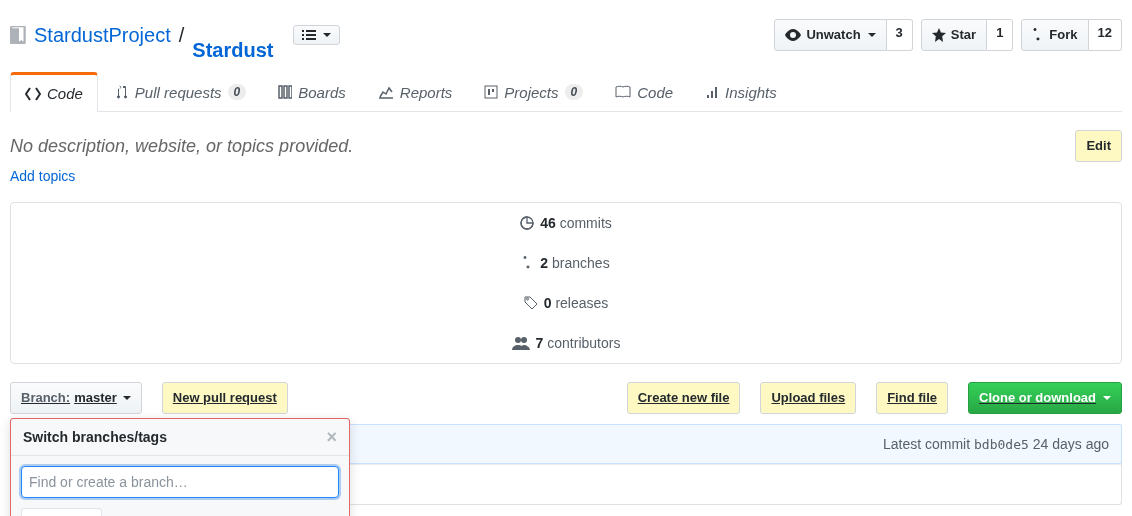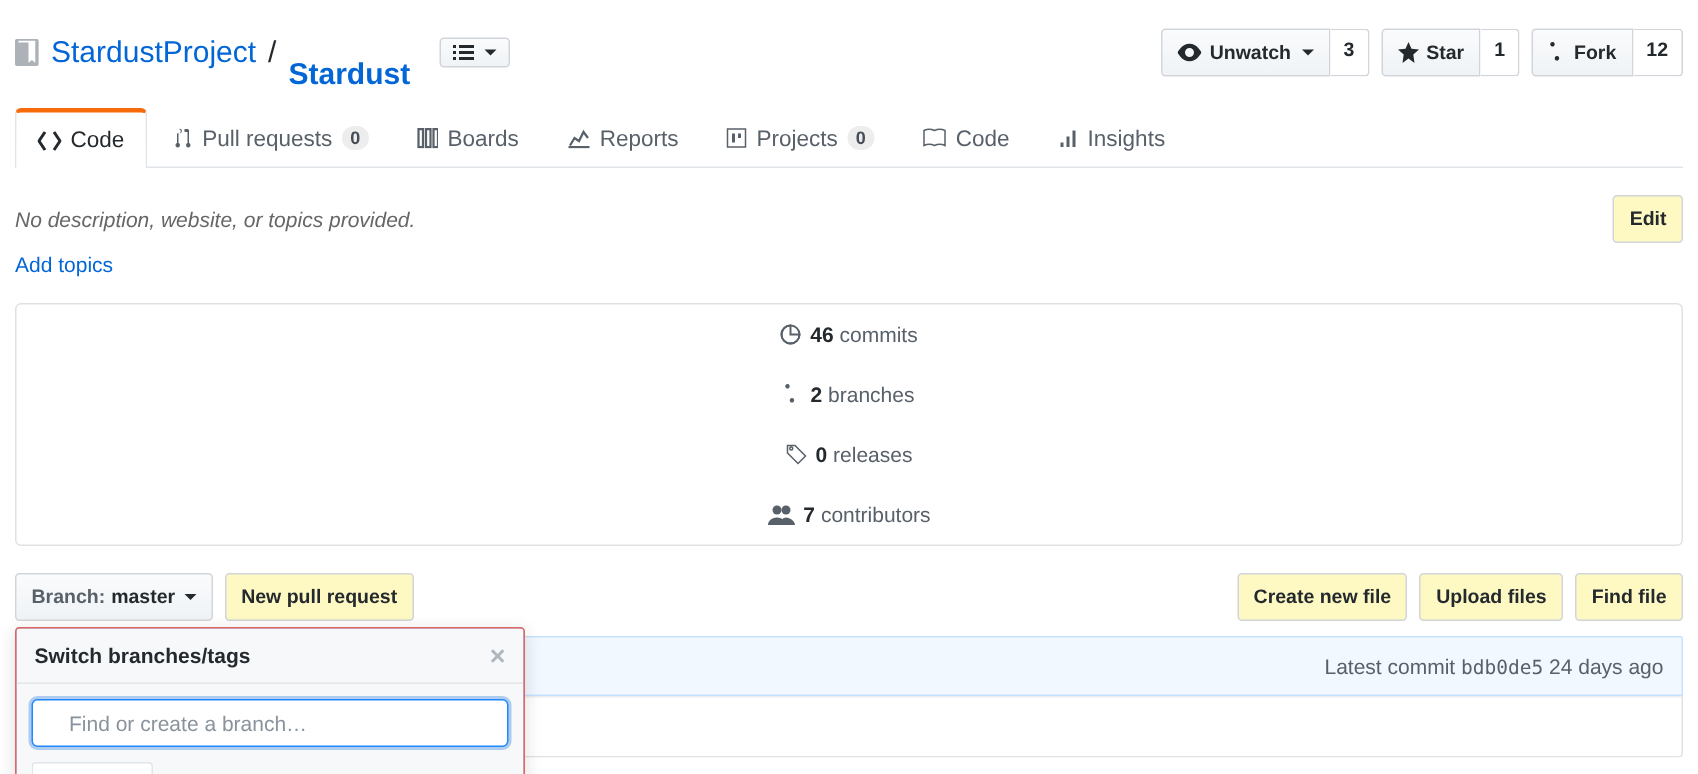--- a/index.html
+++ b/index.html
@@ -43,52 +43,52 @@
   }
   .social .btn { border-radius:3px 0 0 3px; }
 
   .tabs {
     display:flex; border-bottom:1px solid #e1e4e8; gap:2px;
     margin-top:10px;
   }
   .tab {
     display:flex; align-items:center; gap:6px;
     padding:10px 14px; font-size:15px; color:#586069; cursor:pointer;
-    border:1px solid transparent; border-bottom:none;
+    border:1px solid transparent; border-bottom:none;font-style:italic;
   }
   .tab.active {
     color:#24292e; border-color:#f66a0a #e1e4e8 #fff #e1e4e8;
     border-top-width:3px; border-radius:4px 4px 0 0; margin-bottom:-1px;
     background:#fff;
   }
   .counter {
     background:#ededed; color:#444d56; font-size:12px; font-weight:600;
     padding:1px 6px; border-radius:20px;
   }
 
   .desc-row { display:flex; justify-content:space-between; align-items:center; margin:18px 0 6px; }
-  .no-desc { font-size:14px; font-style:italic; color:#666; }
+  .no-desc { font-size:18px; font-style:italic; color:#666; }
   .add-topics { color:#0366d6; font-size:14px; cursor:pointer; }
 
   .stats-bar {
     display:flex; border:1px solid #dfe2e5; border-radius:4px;
     margin-top:18px;
     flex-direction:column;
   }
   .stat {
     flex:1; text-align:center; padding:12px 0; font-size:14px; color:#586069;
     display:flex; align-items:center; justify-content:center; gap:6px;
   }
   .stat b { color:#24292e; }
 
   .file-nav {
     display:flex; justify-content:space-between; align-items:center;
     margin-top:18px; position:relative;
   }
-  .file-nav-left, .file-nav-right { display:flex; gap:8px; align-items:center; }
+  .file-nav-left, .file-nav-right { display:flex; gap:20px; align-items:center;text-decoration:underline; }
   .branch-btn { display:flex; align-items:center; gap:4px; }
   .btn-plain { background:#fef9c3; border:1px solid #d1d5da; }
   .file-nav-right .btn-plain { font-weight:600; }
 
   .commit-bar {
     border:1px solid #c8e1ff; background:#f1f8ff; border-radius:2px 2px 0 0;
     padding:10px 12px; display:flex; justify-content:space-between; align-items:center;
     margin-top:10px; font-size:14px;
   }
   .commit-bar .ellipsis {
@@ -120,21 +120,21 @@
     z-index:10;
   }
   .popover-header {
     display:flex; justify-content:space-between; align-items:center;
     padding:10px 12px; font-weight:600; font-size:14px;
     border-bottom:1px solid #e1e4e8; background:#f6f8fa;
   }
   .popover-close { color:#b0b7bf; cursor:pointer; font-size:18px; line-height:14px; }
   .popover-body { padding:10px; background:#f6f8fa; }
   .filter-input {
-    width:100%; padding:7px 24px; font-size:14px;
+    width:100%; padding:7px 7px; font-size:14px;
     border:1px solid #2188ff; border-radius:4px;
     box-shadow:0 0 0 2px rgba(3,102,214,.3); outline:none;
   }
   .filter-input::placeholder { color:#8a939d; }
   .pop-tabs { display:flex; background:#f6f8fa; padding:0 10px; border-bottom:1px solid #e1e4e8; gap:4px; }
   .pop-tab {
     padding:6px 12px 6px; font-size:13px; color:#586069; cursor:pointer;
     border:1px solid transparent; border-bottom:none; border-radius:3px 3px 0 0;
   }
   .pop-tab.active { background:#fff; border-color:#e1e4e8; color:#24292e; margin-bottom:-1px; }
@@ -323,20 +323,24 @@
             <span>master</span>
           </div>
         </div>
     </div>
   </div>
 
   <div class="file-nav-right">
     <button class="btn btn-plain">Create new file</button>
     <button class="btn btn-plain">Upload files</button>
     <button class="btn btn-plain">Find file</button>
+    <button class="btn btn-green">
+      <span>Clone or download</span>
+      <span class="caret"></span>
+    </button>
   </div>
 </div>
 
 
 <div class="commit-bar">
   <div>
     <span>ch wrong）</span>
     <span class="ellipsis">…</span>
   </div>
   <div>

